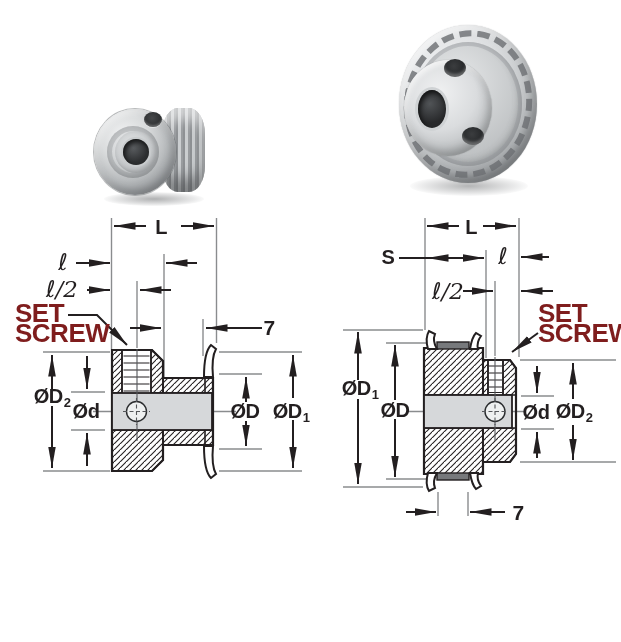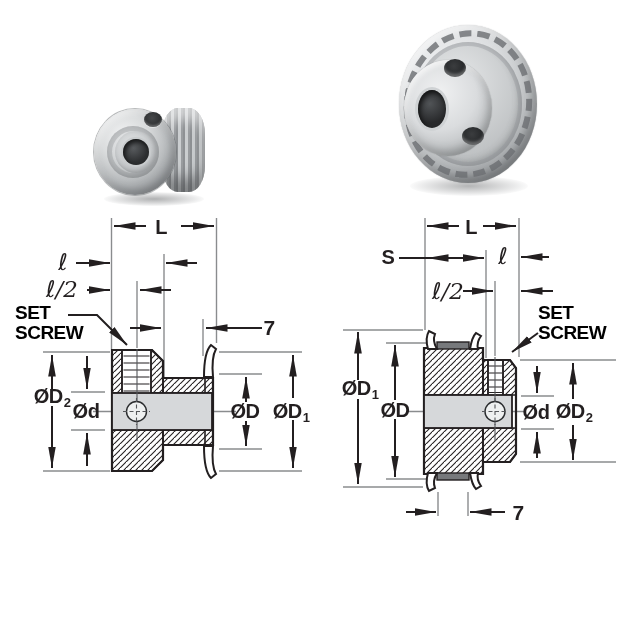--- a/index.html
+++ b/index.html
@@ -15,21 +15,21 @@
   .ch{stroke:#55575a;stroke-width:1.1;fill:none;stroke-dasharray:4 2.5;}
   .d {stroke:#231f20;stroke-width:2;fill:none;}
   .hh{fill:url(#h);stroke:#231f20;stroke-width:1.4;}
   .fl{fill:#ffffff;stroke:#231f20;stroke-width:2;}
   
   .lbl{position:absolute;transform:translate(-50%,-50%);font-weight:700;font-size:20px;
        color:#231f20;letter-spacing:-0.5px;white-space:nowrap;}
   .script{font-family:"DejaVu Serif","DejaVu Sans",serif;font-style:italic;font-weight:400;
        font-size:23px;letter-spacing:0;}
   .sub{font-size:13px;vertical-align:-4px;margin-left:1px;}
-  .setscrew{position:absolute;font-weight:700;font-size:19px;line-height:20px;color:#000000;
+  .setscrew{position:absolute;font-weight:700;font-size:26px;line-height:20px;color:#7f1d1d;
        letter-spacing:-0.5px;}
   
   .photo{position:absolute;}
   .photo div{position:absolute;}
   .round{border-radius:50%;}
   
   .sm-shadow{left:14px;top:94px;width:100px;height:14px;border-radius:50%;
      background:radial-gradient(ellipse at center,rgba(110,112,114,.55),rgba(160,162,164,.25) 55%,transparent 75%);}
   .sm-barrel{left:72px;top:10px;width:43px;height:84px;border-radius:16px/26px;
      background:repeating-linear-gradient(90deg,#8e9194 0 2px,#cbced0 2px 5px,#9a9da0 5px 7px);

